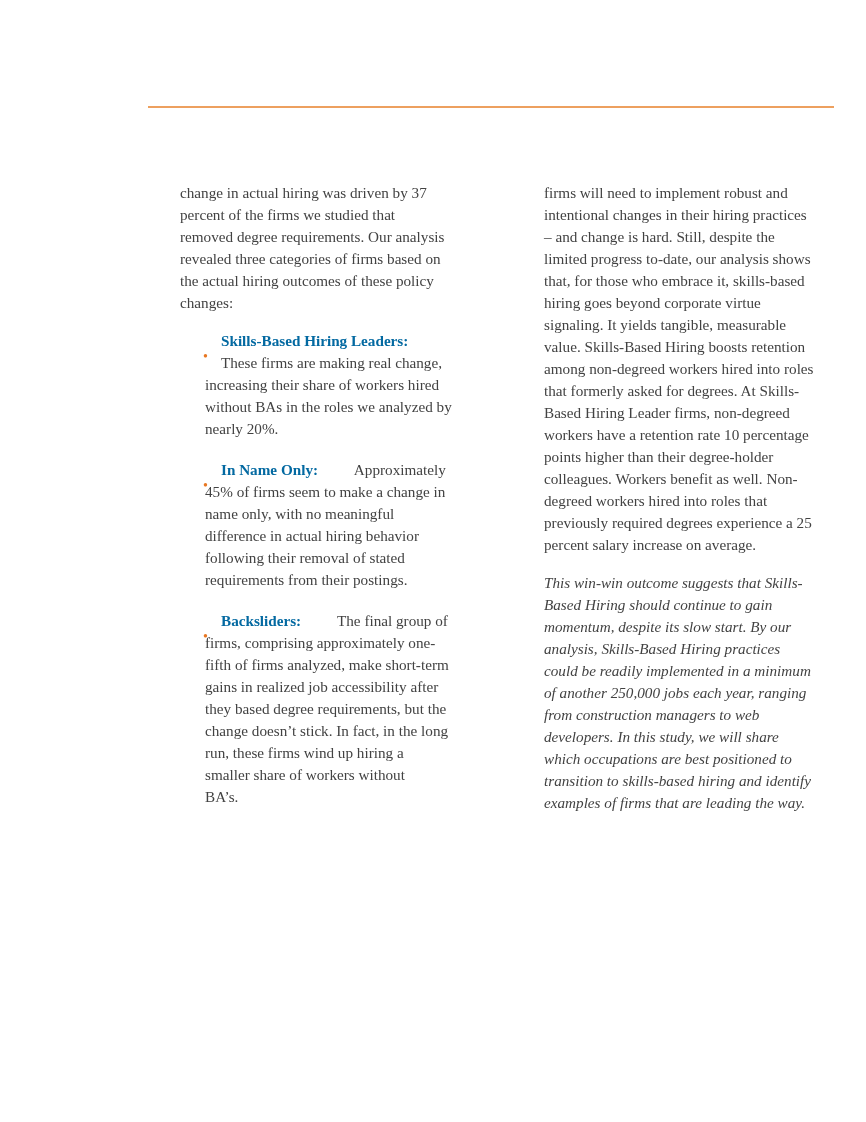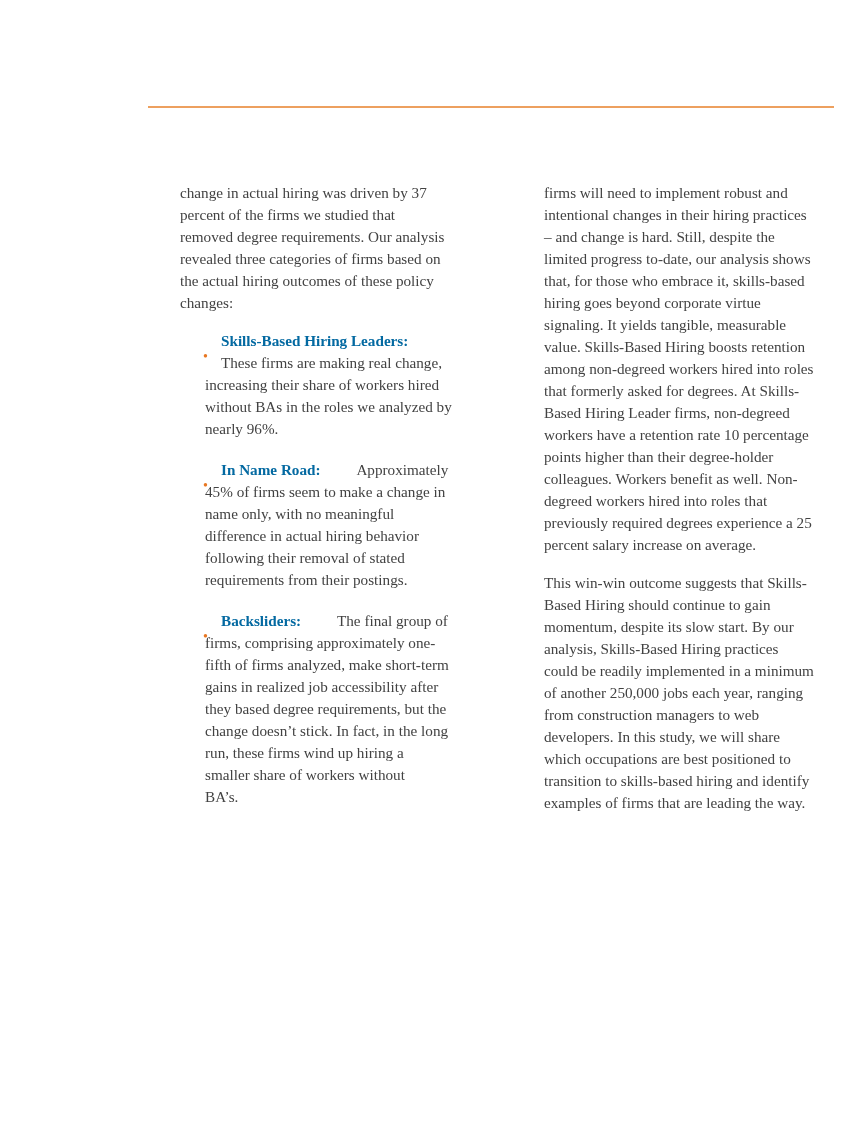--- a/index.html
+++ b/index.html
@@ -29,21 +29,21 @@
     gap: 28px;
   }
   .col {
     width: 336px;
     color: #424242;
     font-size: 15.2px;
     line-height: 22px;
     text-align: left;
   }
   .col p { margin-bottom: 13px; }
-  .col p:last-child { margin-bottom: 0; }
+  .col p:last-child { margin-bottom: 0; font-style: italic; }
   ul.bullet-list {
     list-style: none;
     margin: 16px 0 18px 0;
   }
   ul.bullet-list li {
     position: relative;
     padding-left: 25px;
     margin-bottom: 19px;
   }
   ul.bullet-list li:last-child { margin-bottom: 0; }
@@ -110,25 +110,25 @@
 
   <div class="columns">
 
     <div class="col">
       <p>change in actual hiring was driven by 37 percent of the firms we studied that removed degree requirements. Our analysis revealed three categories of firms based on the actual hiring outcomes of these policy changes:</p>
 
       <ul class="bullet-list">
         <li>
           <span class="bullet-dot">•</span>
           <span class="bullet-label">Skills-Based Hiring Leaders:</span>
-          <span>These firms are making real change, increasing their share of workers hired without BAs in the roles we analyzed by nearly 96%.</span>
+          <span>These firms are making real change, increasing their share of workers hired without BAs in the roles we analyzed by nearly 20%.</span>
         </li>
         <li>
           <span class="bullet-dot">•</span>
-          <span class="bullet-label">In Name Road:</span>
+          <span class="bullet-label">In Name Only:</span>
           <span>Approximately 45% of firms seem to make a change in name only, with no meaningful difference in actual hiring behavior following their removal of stated requirements from their postings.</span>
         </li>
         <li>
           <span class="bullet-dot">•</span>
           <span class="bullet-label">Backsliders:</span>
           <span>The final group of firms, comprising approximately one-fifth of firms analyzed, make short-term gains in realized job accessibility after they based degree requirements, but the change doesn’t stick. In fact, in the long run, these firms wind up hiring a smaller share of workers without BA’s.</span>
         </li>
       </ul>
 
     </div>

